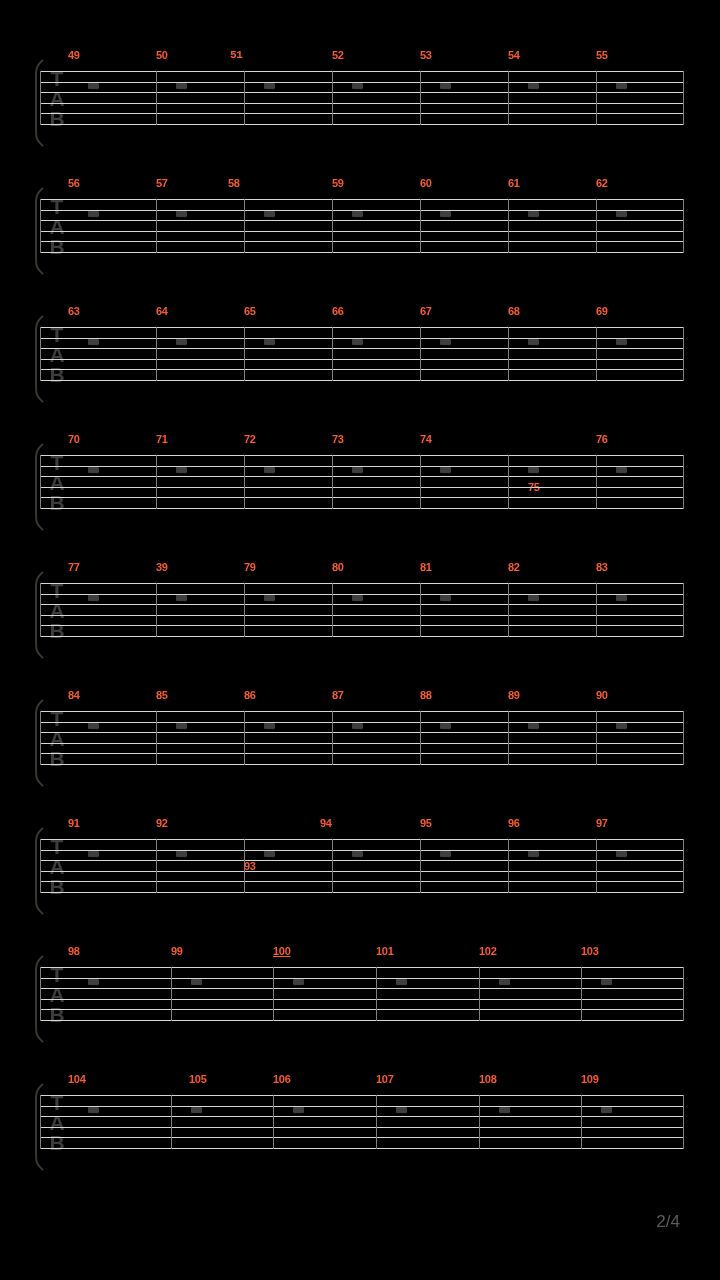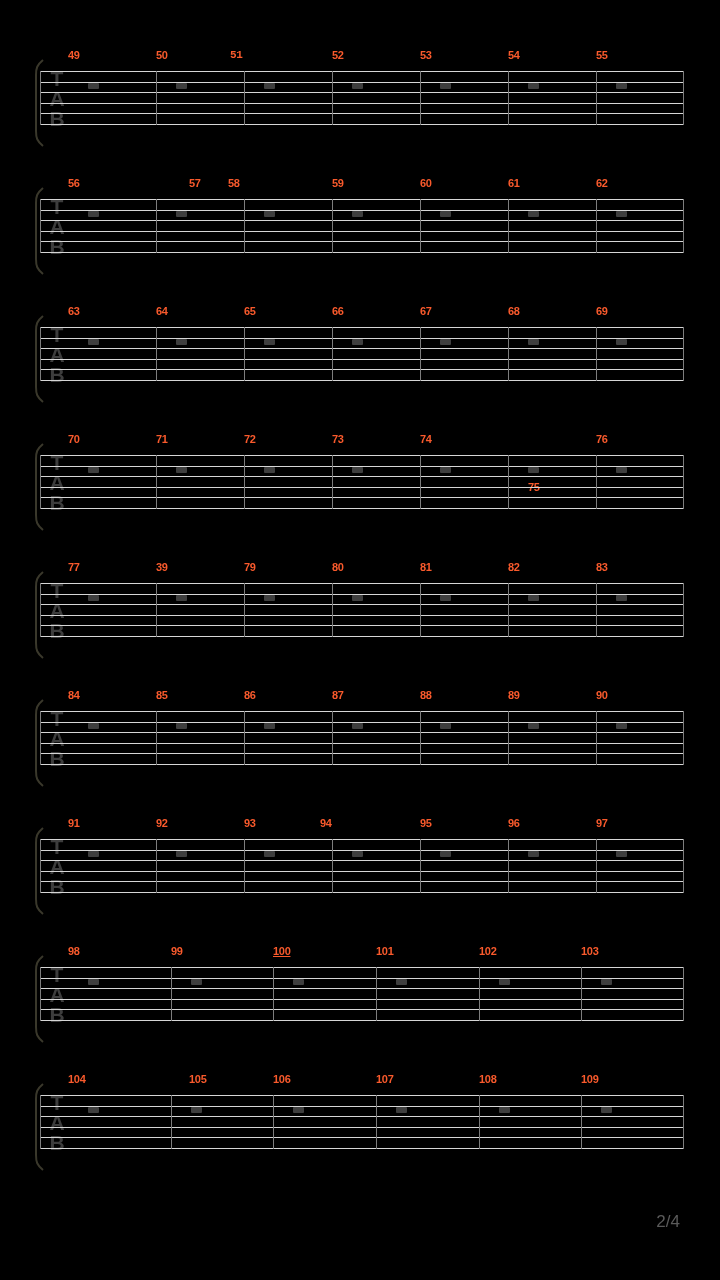--- a/index.html
+++ b/index.html
@@ -92,21 +92,21 @@
     <div class="stave" style="top: 171px;">
       <svg width="14" height="88" class="bracket">
         <path d="M12 1 C6 6 5 9 5 16 L5 72 C5 79 6 82 12 87" fill="none" stroke="#3a382b" stroke-width="2"></path>
       </svg>
       <div class="clef">
         <span>T</span>
         <span>A</span>
         <span>B</span>
       </div>
       <span class="mnum" style="left: 68px;">56</span>
-      <span class="mnum" style="left: 156px; margin-left: 33px;">57</span>
+      <span class="mnum" style="left: 156px;">57</span>
       <span class="mnum" style="left: 228px;">58</span>
       <span class="mnum" style="left: 332px;">59</span>
       <span class="mnum" style="left: 420px;">60</span>
       <span class="mnum" style="left: 508px;">61</span>
       <span class="mnum" style="left: 596px;">62</span>
       <div class="staff">
         <div class="sline" style="top: 0px;"></div>
         <div class="sline" style="top: 11px;"></div>
         <div class="sline" style="top: 21px;"></div>
         <div class="sline" style="top: 32px;"></div>
@@ -293,21 +293,21 @@
       <svg width="14" height="88" class="bracket">
         <path d="M12 1 C6 6 5 9 5 16 L5 72 C5 79 6 82 12 87" fill="none" stroke="#3a382b" stroke-width="2"></path>
       </svg>
       <div class="clef">
         <span>T</span>
         <span>A</span>
         <span>B</span>
       </div>
       <span class="mnum" style="left: 68px;">91</span>
       <span class="mnum" style="left: 156px;">92</span>
-      <span class="mnum" style="left: 244px;">93</span>
+      <span class="mnum" style="left: 244px; margin-top: 43px;">93</span>
       <span class="mnum" style="left: 320px;">94</span>
       <span class="mnum" style="left: 420px;">95</span>
       <span class="mnum" style="left: 508px;">96</span>
       <span class="mnum" style="left: 596px;">97</span>
       <div class="staff">
         <div class="sline" style="top: 0px;"></div>
         <div class="sline" style="top: 11px;"></div>
         <div class="sline" style="top: 21px;"></div>
         <div class="sline" style="top: 32px;"></div>
         <div class="sline" style="top: 42px;"></div>

